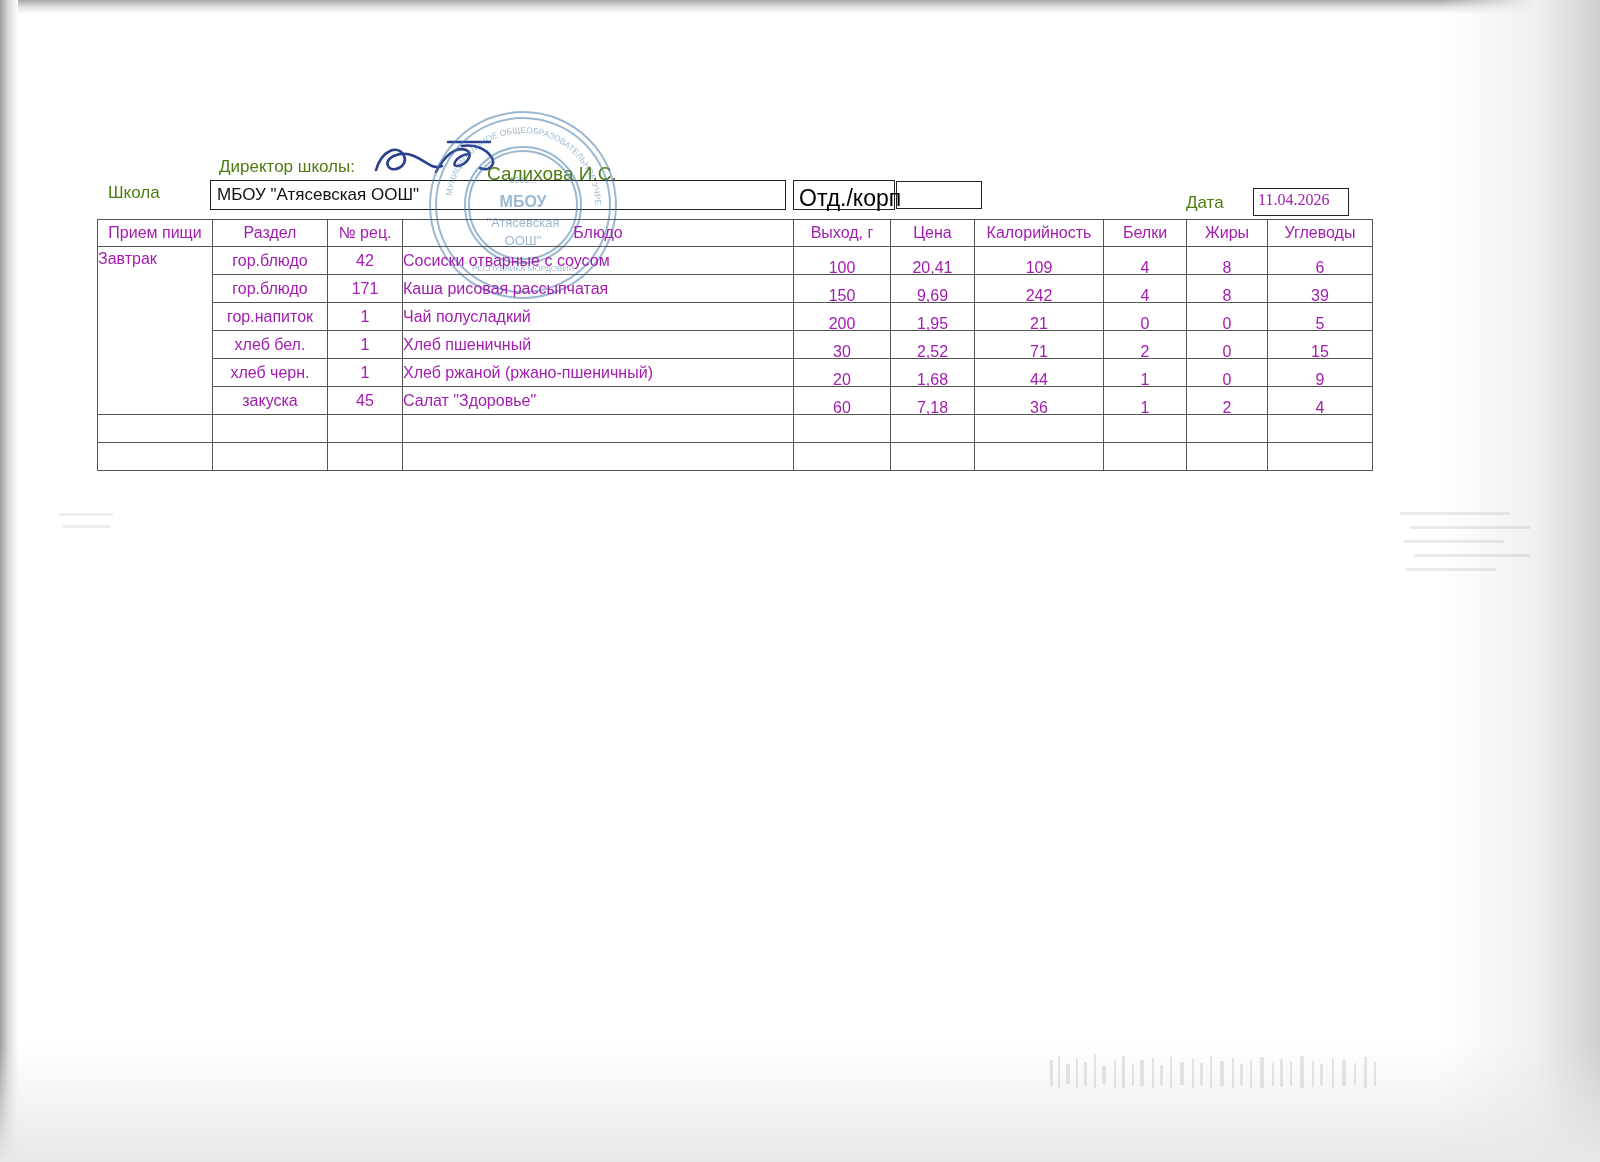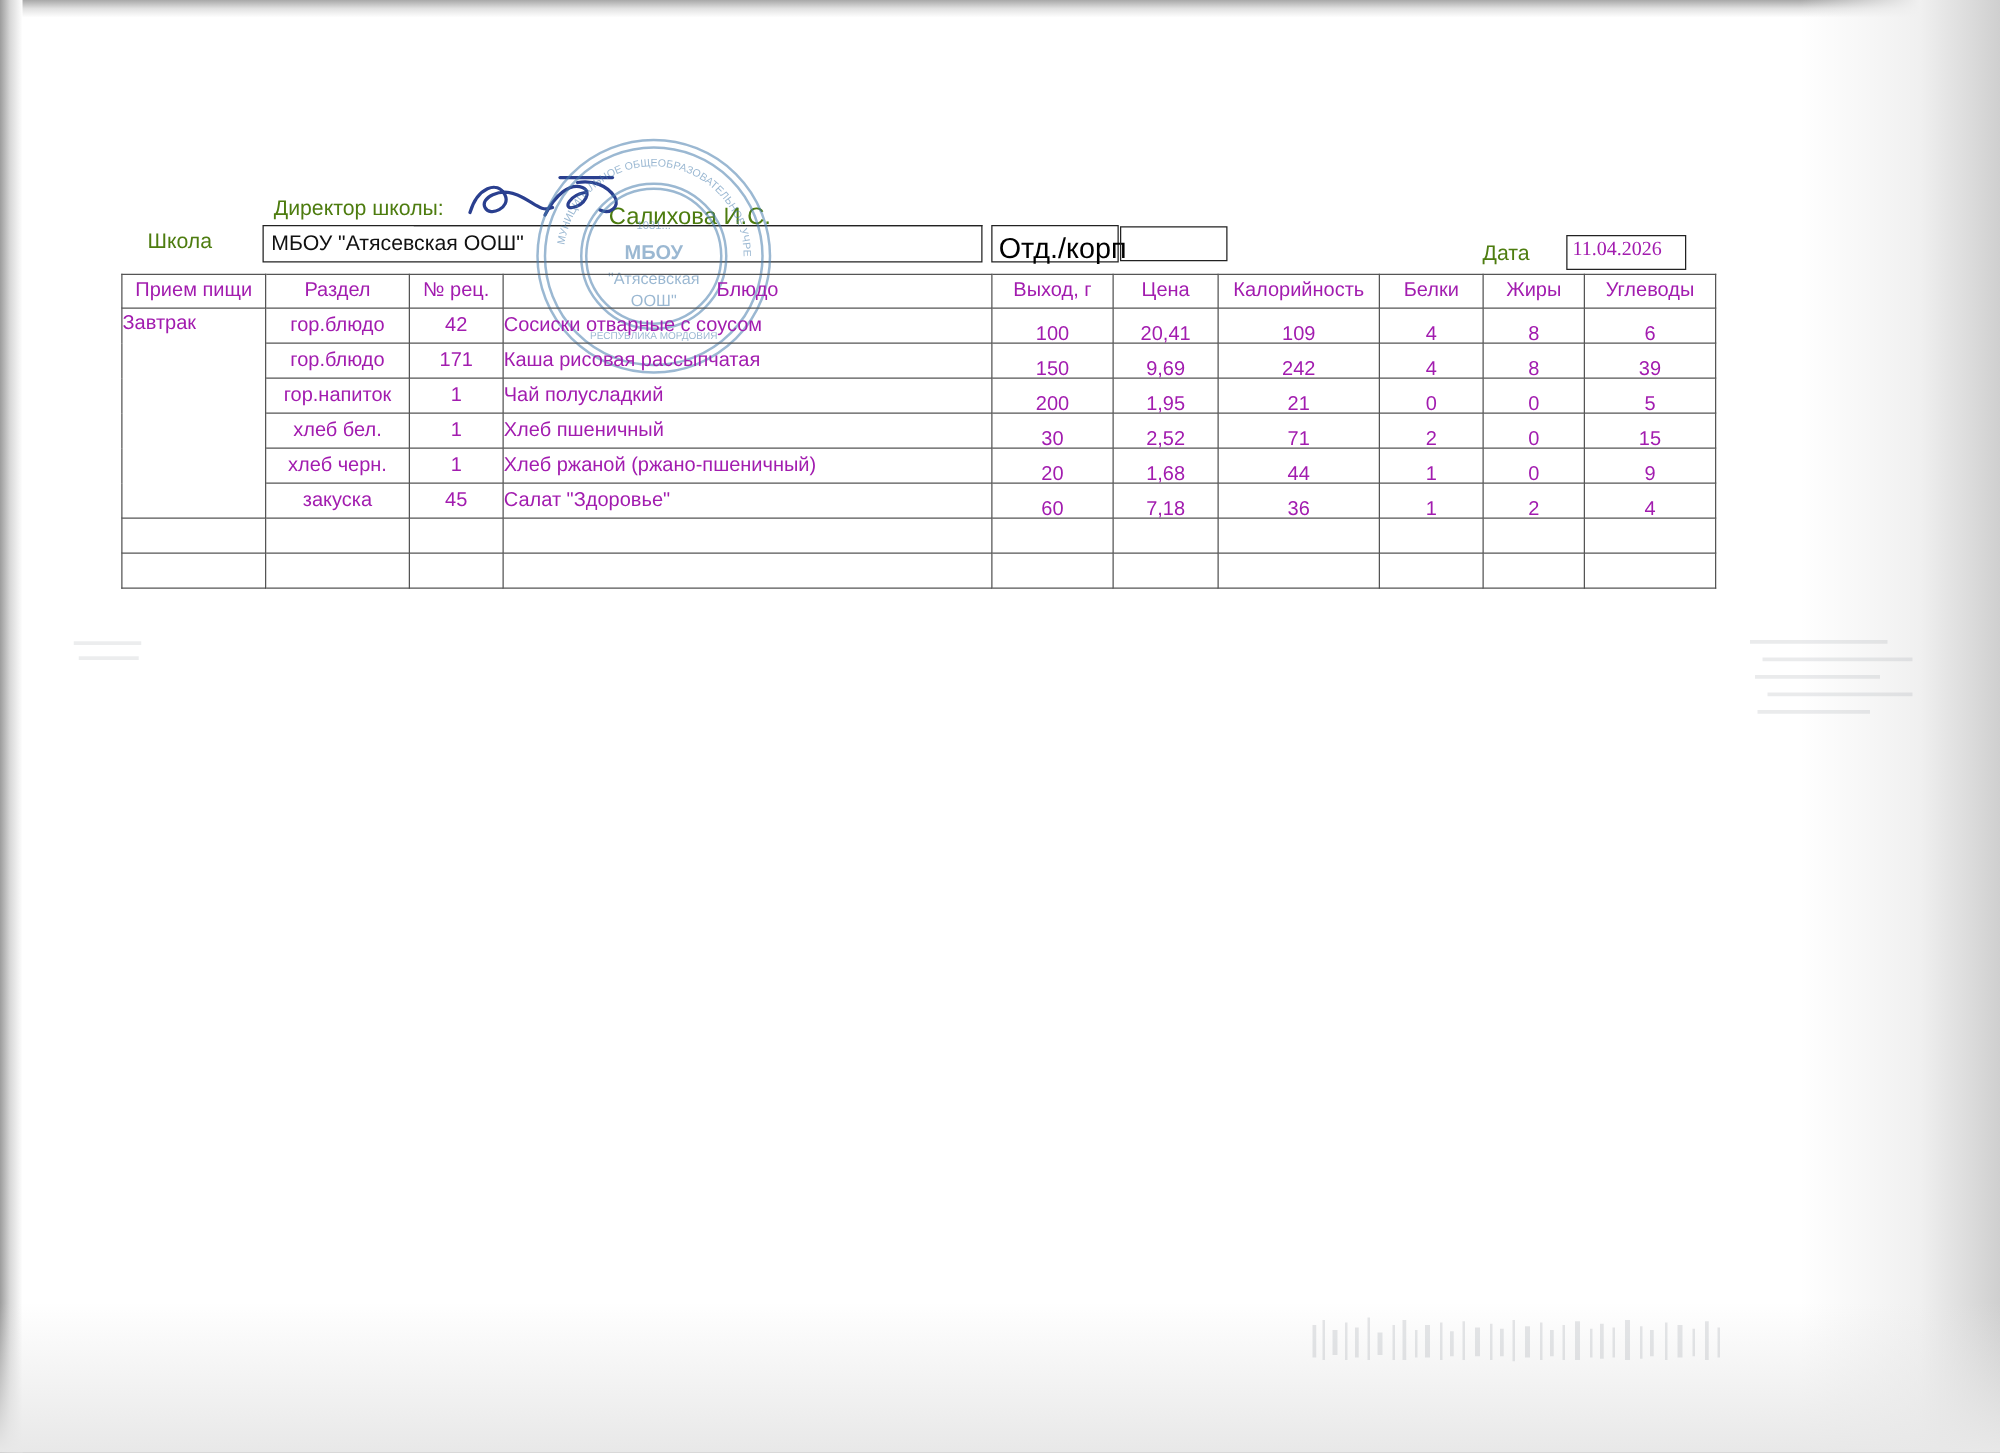--- a/index.html
+++ b/index.html
@@ -59,21 +59,21 @@
     color: #4d7c0f;
     white-space: nowrap;
   }
   #director-label { left: 219px; top: 157px; }
   #director-name  { left: 487px; top: 163px; font-size: 19px; }
   #director-rule {
     position: absolute;
     left: 331px; top: 180px; width: 455px; height: 1px;
     background: #333;
   }
-  #school-label { left: 118px; top: 183px; }
+  #school-label { left: 108px; top: 183px; }
   #school-box {
     position: absolute;
     left: 210px; top: 180px;
     width: 574px; height: 28px;
     border: 1px solid #222;
     background: transparent;
   }
   #school-value {
     position: absolute;
     left: 217px; top: 185px;

